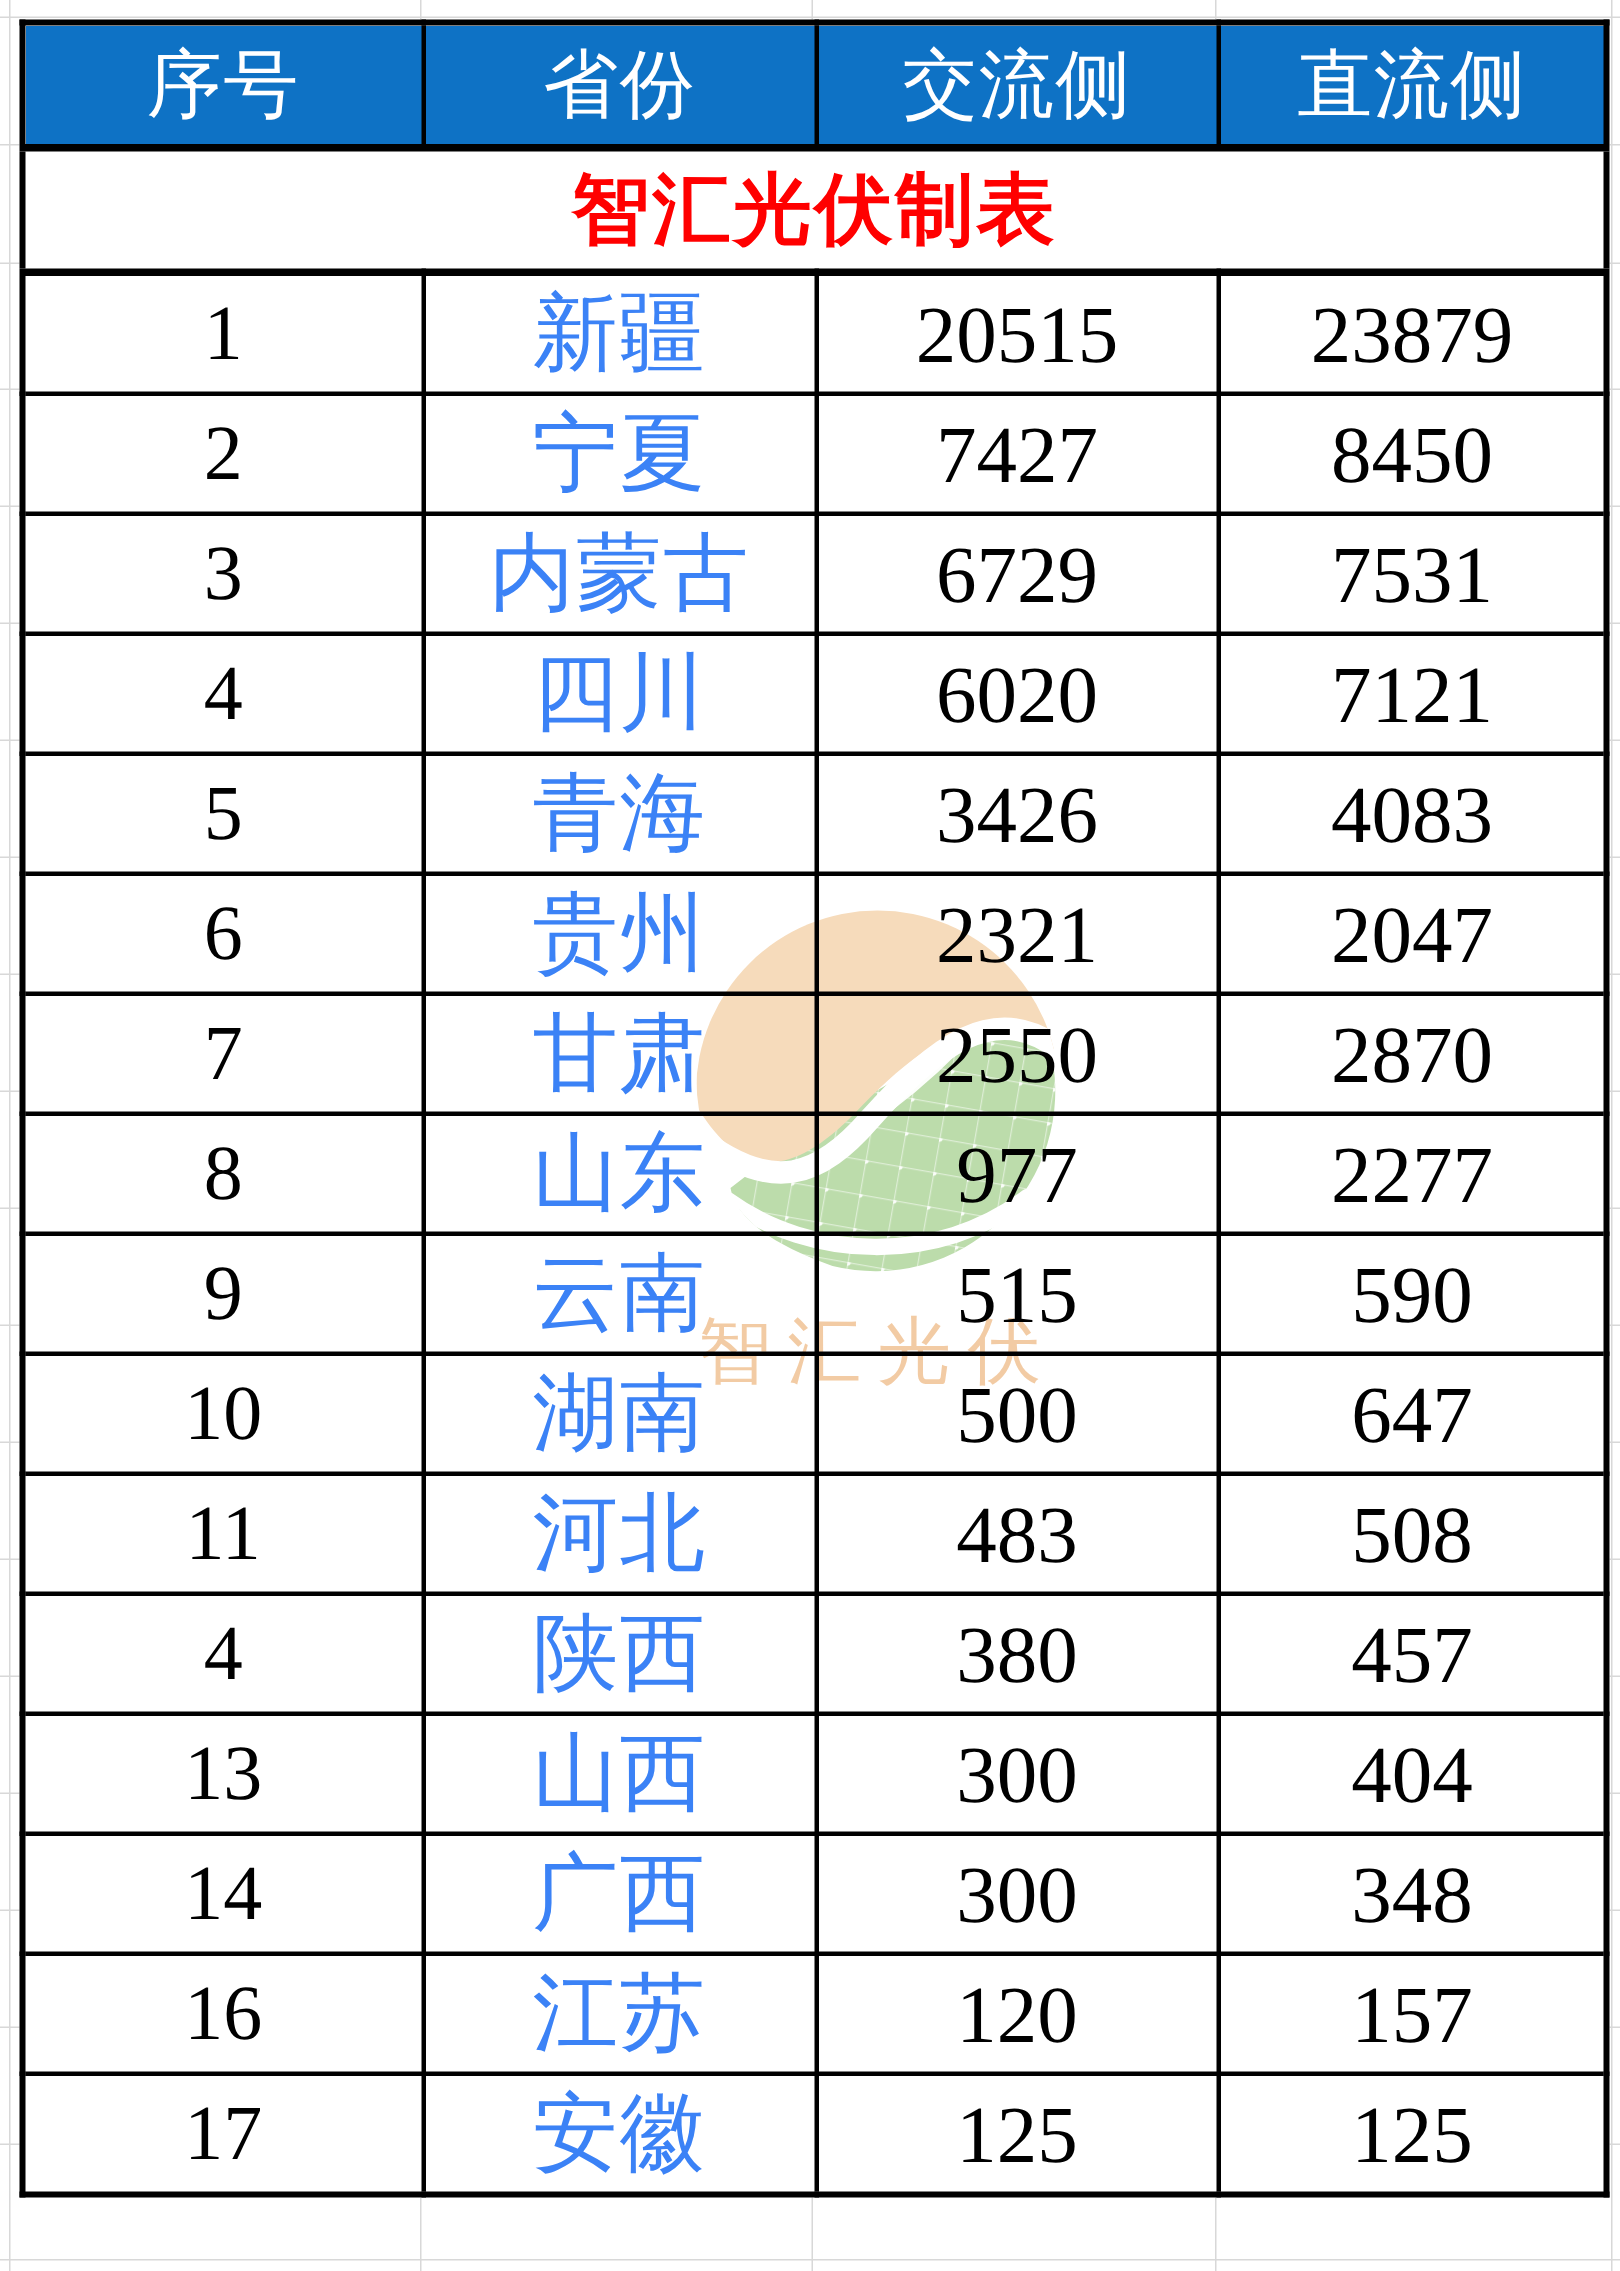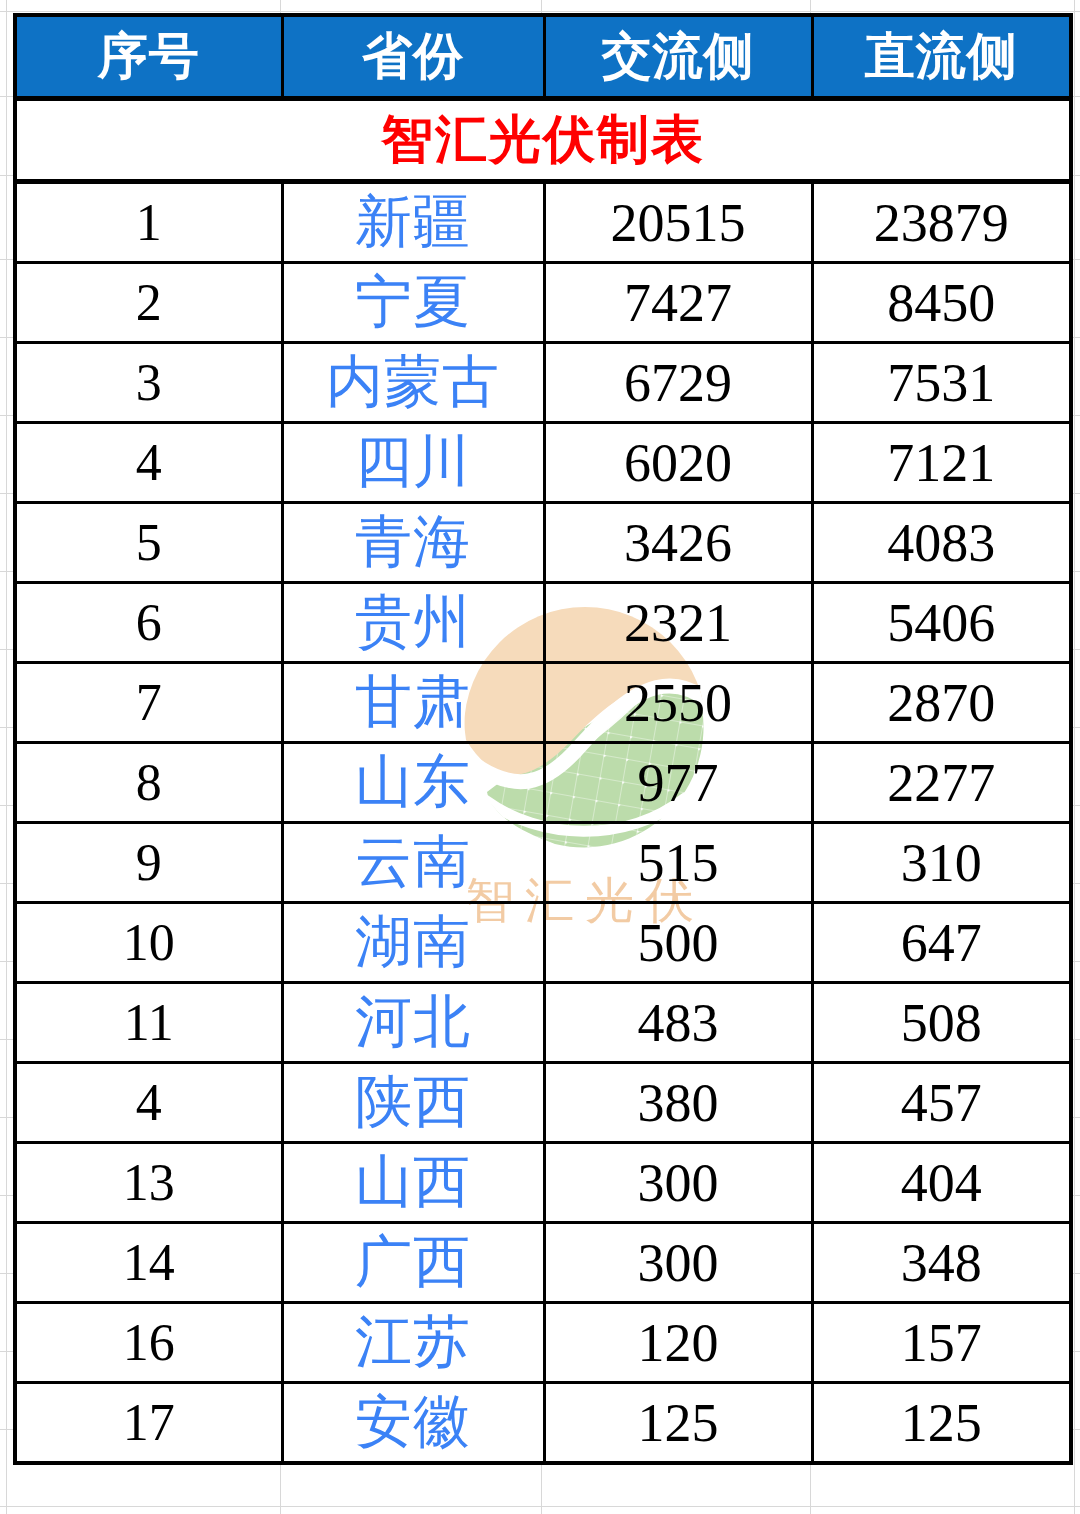--- a/index.html
+++ b/index.html
@@ -17,21 +17,21 @@
     position:absolute;left:13px;top:13px;width:1056px;z-index:2;
     border-collapse:collapse;table-layout:fixed;background:#ffffff;
   }
   table.sheet td, table.sheet th{
     border:3px solid var(--border,#000);text-align:center;vertical-align:middle;
     padding:0;overflow:hidden;background:#ffffff;
   }
   table.sheet{border:4px solid var(--border,#000);}
   tr.hdr th{
     background:var(--header-bg,#0e72c5);color:var(--header-fg,#ffffff);
-    font-weight:bold;font-size:50px;height:79px;border-bottom:5px solid var(--border,#000);
+    font-weight:normal;font-size:50px;height:79px;border-bottom:5px solid var(--border,#000);
     font-family:"Liberation Sans","DejaVu Sans",sans-serif;letter-spacing:1px;
   }
   tr.titlerow td{
     height:78px;font-weight:bold;font-size:52px;color:var(--title-color,#ff0000);
     border-bottom:5px solid var(--border,#000);letter-spacing:2px;
   }
   tr.datarow{height:78px;}
   td.c-no{font-family:"Liberation Serif","DejaVu Serif",serif;font-size:52px;color:#000;}
   td.c-prov{font-size:57px;font-weight:500;color:#3b82f6;letter-spacing:1px;}
   td.c-ac, td.c-dc{font-family:Liberation Serif, serif;font-size:54px;color:#000;}
@@ -124,39 +124,39 @@
       <tr class="datarow">
         <td class="c-no">5</td>
         <td class="c-prov">青海</td>
         <td class="c-ac">3426</td>
         <td class="c-dc">4083</td>
       </tr>
       <tr class="datarow">
         <td class="c-no">6</td>
         <td class="c-prov">贵州</td>
         <td class="c-ac">2321</td>
-        <td class="c-dc">5406</td>
+        <td class="c-dc">2047</td>
       </tr>
       <tr class="datarow">
         <td class="c-no">7</td>
         <td class="c-prov">甘肃</td>
         <td class="c-ac">2550</td>
         <td class="c-dc">2870</td>
       </tr>
       <tr class="datarow">
         <td class="c-no">8</td>
         <td class="c-prov">山东</td>
         <td class="c-ac">977</td>
         <td class="c-dc">2277</td>
       </tr>
       <tr class="datarow">
         <td class="c-no">9</td>
         <td class="c-prov">云南</td>
         <td class="c-ac">515</td>
-        <td class="c-dc">310</td>
+        <td class="c-dc">590</td>
       </tr>
       <tr class="datarow">
         <td class="c-no">10</td>
         <td class="c-prov">湖南</td>
         <td class="c-ac">500</td>
         <td class="c-dc">647</td>
       </tr>
       <tr class="datarow">
         <td class="c-no">11</td>
         <td class="c-prov">河北</td>

